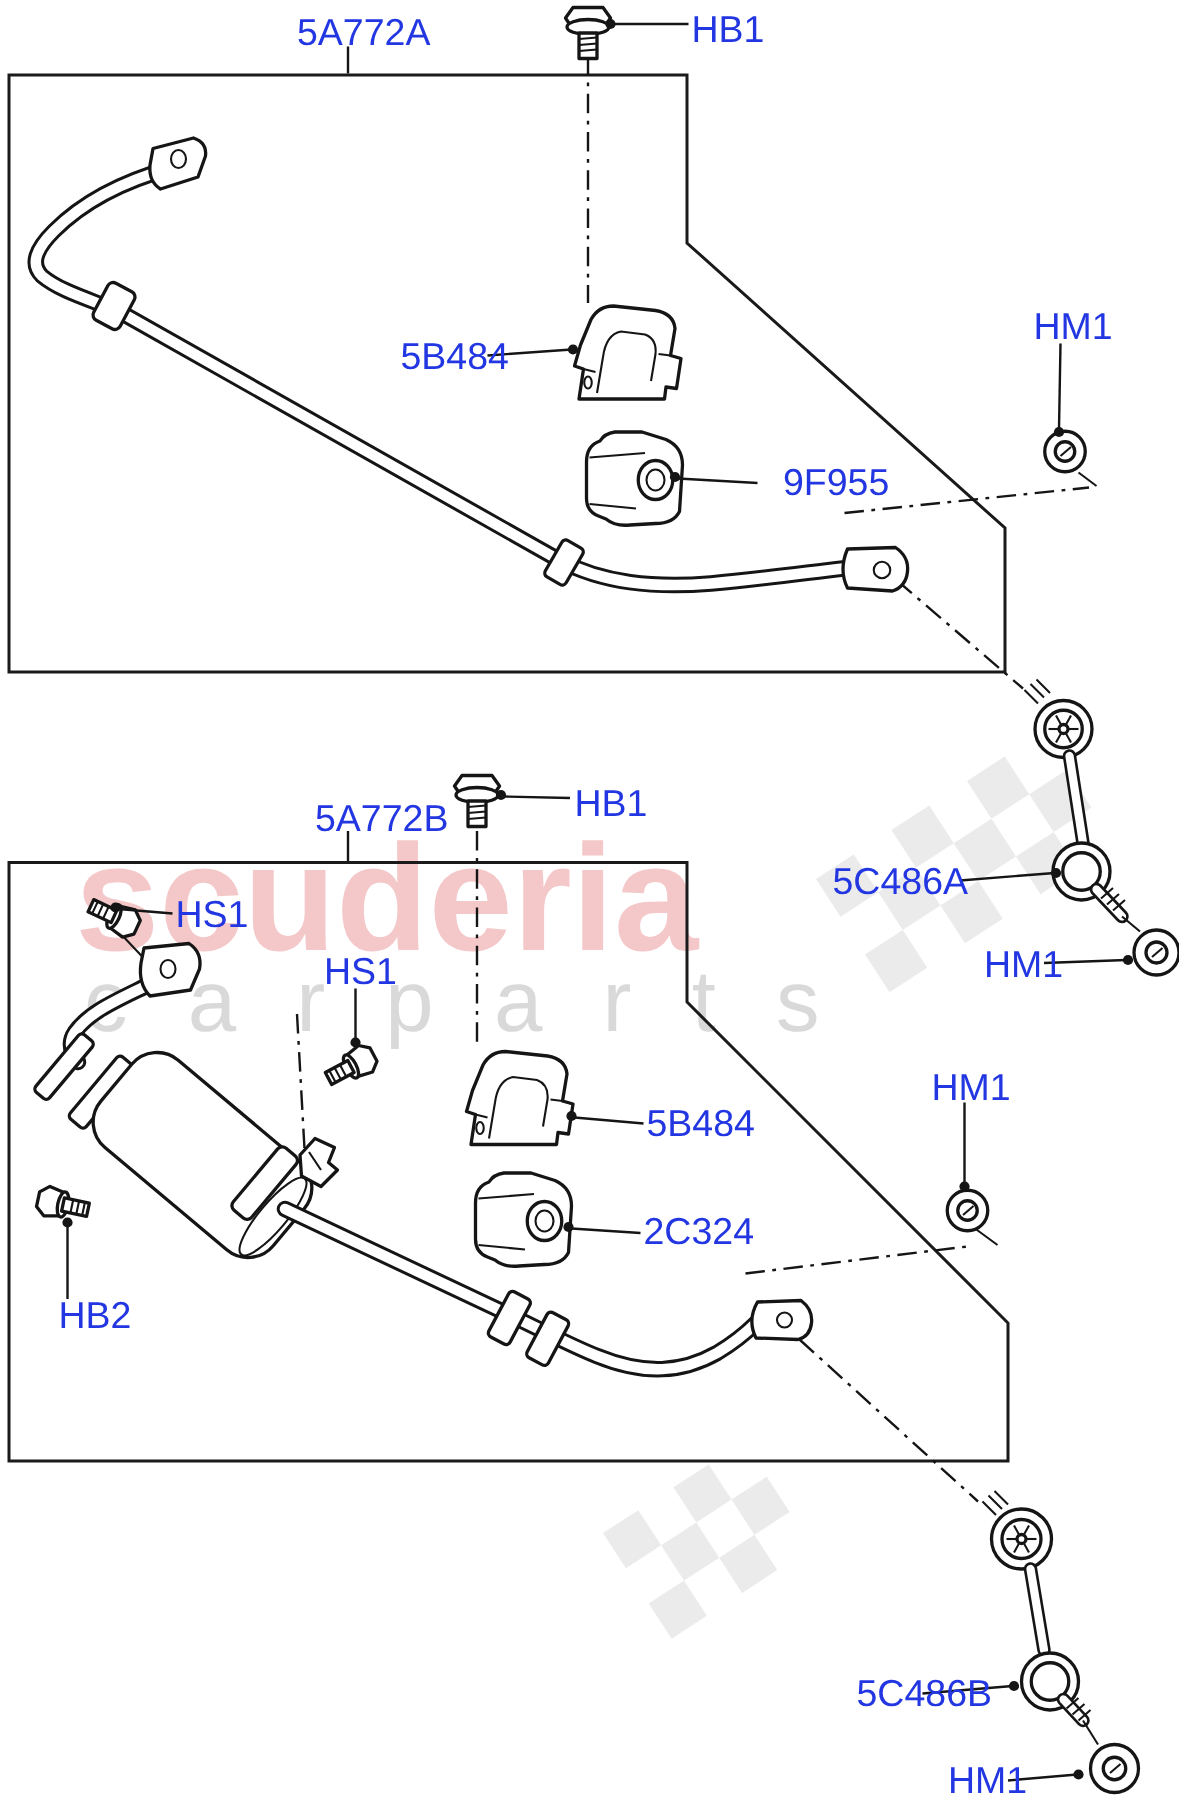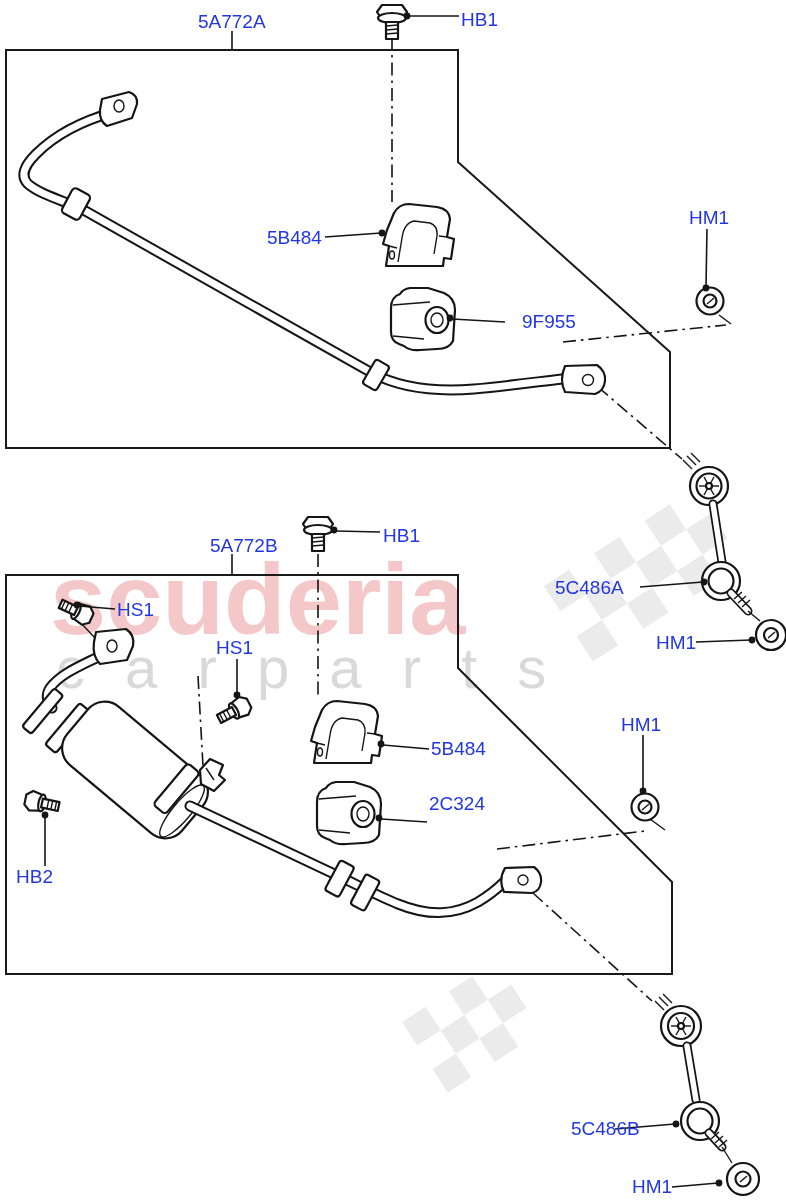--- a/index.html
+++ b/index.html
@@ -1,19 +1,19 @@
 <!DOCTYPE html>
 <html><head>
 <meta charset="utf-8">
 <style>
   html,body{margin:0;padding:0;background:#ffffff;}
   #stage{position:relative;width:786px;height:1200px;background:#ffffff;overflow:hidden;
          font-family:"Liberation Sans",sans-serif;}
   #stage svg{position:absolute;left:0;top:0;}
-  .lbl{position:absolute;font-size:19px;line-height:20px;color:#2236e2;white-space:nowrap;
+  .lbl{position:absolute;font-size:25px;line-height:20px;color:#2236e2;white-space:nowrap;
        font-family:"Liberation Sans",sans-serif;}
   .wm-brand{position:absolute;left:50px;top:549px;font-size:101px;font-weight:bold;
             color:rgba(222,90,96,0.34);letter-spacing:0px;line-height:1;}
   .wm-sub{position:absolute;left:56px;top:639px;font-size:58px;color:#d9d9d9;
           letter-spacing:12px;line-height:1;}
   .artw{stroke:#151515;fill:#ffffff;stroke-width:2.2;stroke-linejoin:round;stroke-linecap:round;}
   .thin{stroke:#151515;fill:none;stroke-width:1.4;}
   .box{stroke:#1a1a1a;fill:none;stroke-width:2;}
   .leader{stroke:#151515;fill:none;stroke-width:1.6;}
   .dd{stroke:#151515;fill:none;stroke-width:1.6;stroke-dasharray:13 5 2.5 5;}
@@ -289,17 +289,17 @@
   <div class="lbl" style="left:522px;top:312px">9F955</div>
   <div class="lbl" style="left:689px;top:208px">HM1</div>
   <div class="lbl" style="left:210px;top:536px">5A772B</div>
   <div class="lbl" style="left:383px;top:526px">HB1</div>
   <div class="lbl" style="left:555px;top:578px">5C486A</div>
   <div class="lbl" style="left:656px;top:633px">HM1</div>
   <div class="lbl" style="left:117px;top:600px">HS1</div>
   <div class="lbl" style="left:216px;top:638px">HS1</div>
   <div class="lbl" style="left:621px;top:715px">HM1</div>
   <div class="lbl" style="left:431px;top:739px">5B484</div>
-  <div class="lbl" style="left:429px;top:794px">2C324</div>
-  <div class="lbl" style="left:16px;top:867px">HB2</div>
+  <div class="lbl" style="left:429px;top:811px">2C324</div>
+  <div class="lbl" style="left:39px;top:867px">HB2</div>
   <div class="lbl" style="left:571px;top:1119px">5C486B</div>
   <div class="lbl" style="left:632px;top:1177px">HM1</div>
 </div>
 
 </body></html>

